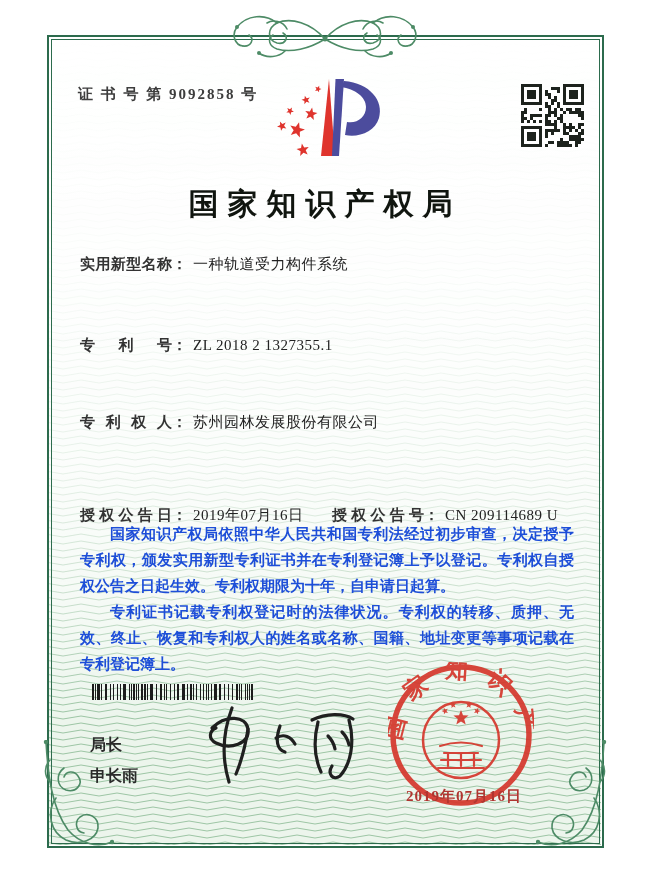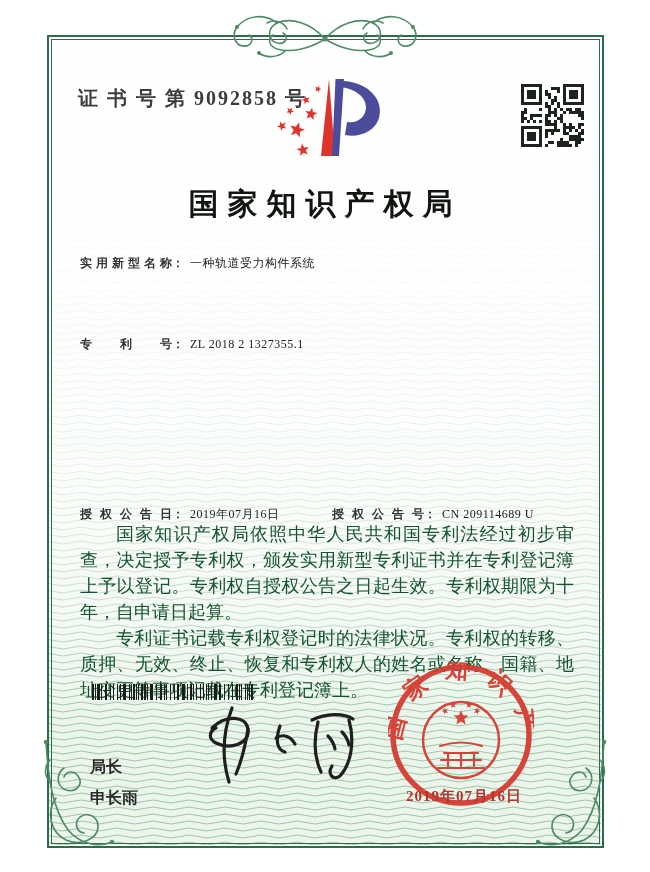--- a/index.html
+++ b/index.html
@@ -16,47 +16,47 @@
   }
   .frame-inner{
     position:absolute;left:2px;top:2px;right:2px;bottom:2px;
     border:1px solid var(--frame_green,#2c6b4d);
   }
   .bg-svg{position:absolute;left:0;top:0;z-index:0;}
   .orn{position:absolute;z-index:3;}
   
   .cert-no{
     position:absolute;left:78px;top:85px;z-index:4;
-    font-size:20px;letter-spacing:2px;color:#3d3d3d;font-weight:600;text-align:center;
+    font-size:15px;letter-spacing:2px;color:#3d3d3d;font-weight:600;text-align:center;
   }
   .logo{position:absolute;left:272px;top:74px;z-index:4;}
   .qr{position:absolute;left:521px;top:84px;z-index:4;}
   .title{
     position:absolute;left:0;right:0;top:184px;z-index:4;
     text-align:center;font-size:30px;font-weight:bold;
     letter-spacing:9px;color:#10150f;
   }
   
-  .frow{position:absolute;left:80px;right:72px;z-index:4;font-size:12px;color:#2e2e2e;}
+  .frow{position:absolute;left:80px;right:72px;z-index:4;font-size:15px;color:#2e2e2e;}
   .flabel{
     display:inline-block;width:92px;vertical-align:top;
     text-align:justify;text-align-last:justify;font-weight:600;color:#333;
   }
   .fcolon{font-weight:600;color:#333;margin-right:6px;}
   .fvalue{color:#222;letter-spacing:.5px;}
   .g2{position:absolute;left:252px;top:0;white-space:nowrap;}
   
   .body-text{
     position:absolute;left:80px;width:494px;top:521px;z-index:4;
-    font-size:18px;line-height:26px;color:#14532d;text-align:justify;
+    font-size:15px;line-height:26px;color:#1d4ed8;text-align:justify;font-weight:bold;
   }
   .body-text p{margin:0;text-indent:2em;}
   
   .barcode{position:absolute;left:92px;top:684px;height:16px;width:166px;z-index:4;display:flex;align-items:stretch;}
-  .sig-block{position:absolute;left:90px;top:751px;z-index:4;
+  .sig-block{position:absolute;left:90px;top:729px;z-index:4;
     font-family:"Liberation Sans","DejaVu Sans",sans-serif;font-weight:bold;
     font-size:16px;color:#2a2a2a;line-height:31px;}
   .signature{position:absolute;left:192px;top:692px;z-index:5;}
   .seal{position:absolute;left:388px;top:662px;z-index:5;opacity:.92;}
   .seal-date{
     position:absolute;left:396px;top:787px;width:136px;z-index:6;
     text-align:center;font-size:15px;font-weight:600;color:#b03530;letter-spacing:1px;
   }
   .footer{
     position:absolute;left:0;right:0;top:824px;z-index:4;
@@ -371,20 +371,23 @@
   </svg>
 
   <div class="title">国家知识产权局</div>
 
   <div class="frow" style="top:255px;">
     <span class="flabel">实用新型名称</span><span class="fcolon">：</span><span class="fvalue">一种轨道受力构件系统</span>
   </div>
   <div class="frow" style="top:336px;">
     <span class="flabel">专利号</span><span class="fcolon">：</span><span class="fvalue">ZL 2018 2 1327355.1</span>
   </div>
+  <div class="frow" style="top:413px;">
+    <span class="flabel">专利权人</span><span class="fcolon">：</span><span class="fvalue">苏州园林发展股份有限公司</span>
+  </div>
   <div class="frow" style="top:490px;margin-top:16px;">
     <span>
       <span class="flabel">授权公告日</span><span class="fcolon">：</span><span class="fvalue">2019年07月16日</span>
     </span>
     <span class="g2">
       <span class="flabel">授权公告号</span><span class="fcolon">：</span><span class="fvalue">CN 209114689 U</span>
     </span>
   </div>
 
   <div class="body-text">

